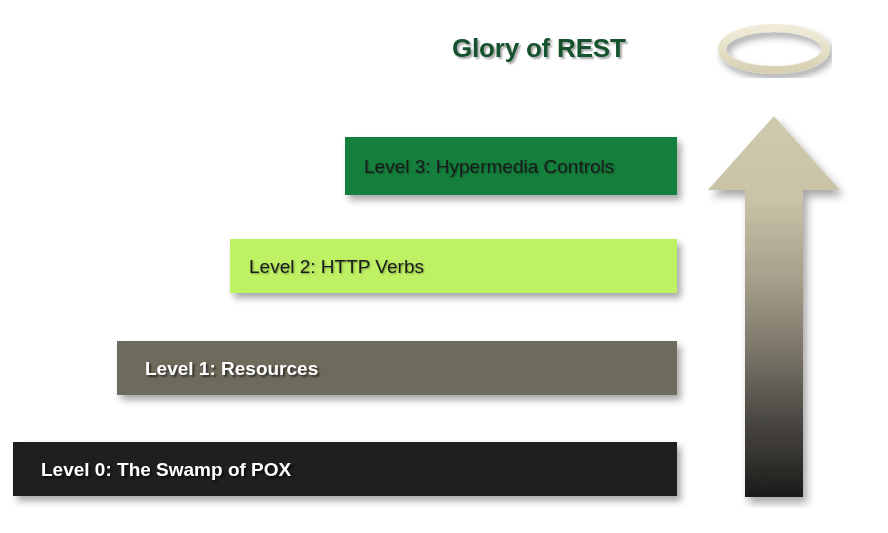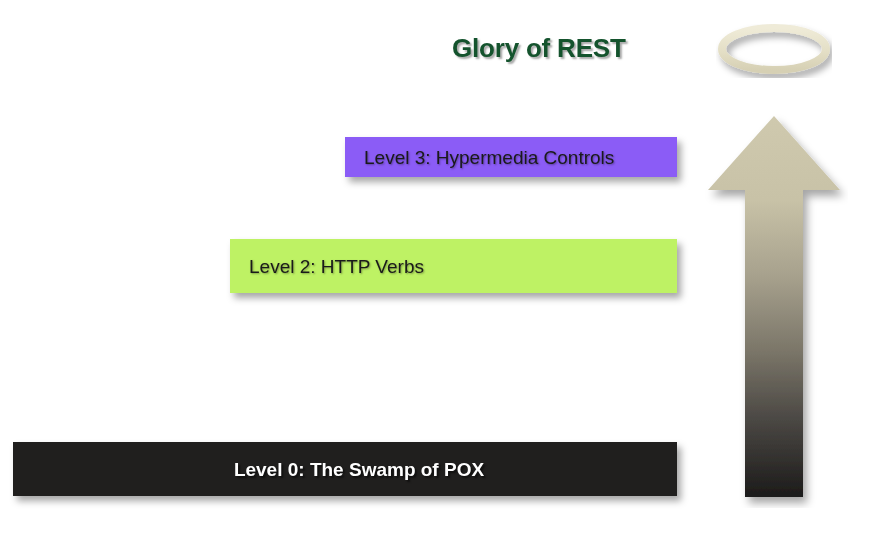--- a/index.html
+++ b/index.html
@@ -58,39 +58,38 @@
     font-weight: bold;
     text-shadow: 2px 2px 2px rgba(0,0,0,0.55);
   }
   .level-bar.light .level-label {
     color: #1a1a1a;
     font-weight: normal;
     text-shadow: 1px 1px 2px rgba(0,0,0,0.35);
   }
 
   #bar-level-3 {
-    left: 345px;  top: 137px;  width: 332px;  height: 40px;
-    background: #8b5cf6;
+    left: 345px;  top: 137px;  width: 332px;  height: 58px;
+    background: #15803d;
     padding-left: 19px;
   }
   #bar-level-2 {
     left: 230px;  top: 239px;  width: 447px;  height: 54px;
     background: #bef264;
     padding-left: 19px;
   }
   #bar-level-1 {
     left: 117px;  top: 341px;  width: 560px;  height: 54px;
     background: #6f6b5c;
     padding-left: 28px;
   }
   #bar-level-0 {
     left: 13px;   top: 442px;  width: 664px;  height: 54px;
     background: #201f1e;
     padding-left: 28px;
-    justify-content: center;
   }
 
   
   #arrow {
     position: absolute;
     left: 700px;
     top: 110px;
     width: 148px;
     height: 398px;
   }
@@ -144,18 +143,21 @@
   </div>
 
   <div id="bar-level-3" class="level-bar light">
     <span class="level-label">Level 3: Hypermedia Controls</span>
   </div>
 
   <div id="bar-level-2" class="level-bar light">
     <span class="level-label">Level 2: HTTP Verbs</span>
   </div>
 
+  <div id="bar-level-1" class="level-bar dark">
+    <span class="level-label">Level 1: Resources</span>
+  </div>
 
   <div id="bar-level-0" class="level-bar dark">
     <span class="level-label">Level 0: The Swamp of POX</span>
   </div>
 
 </div>
 
 </body></html>

